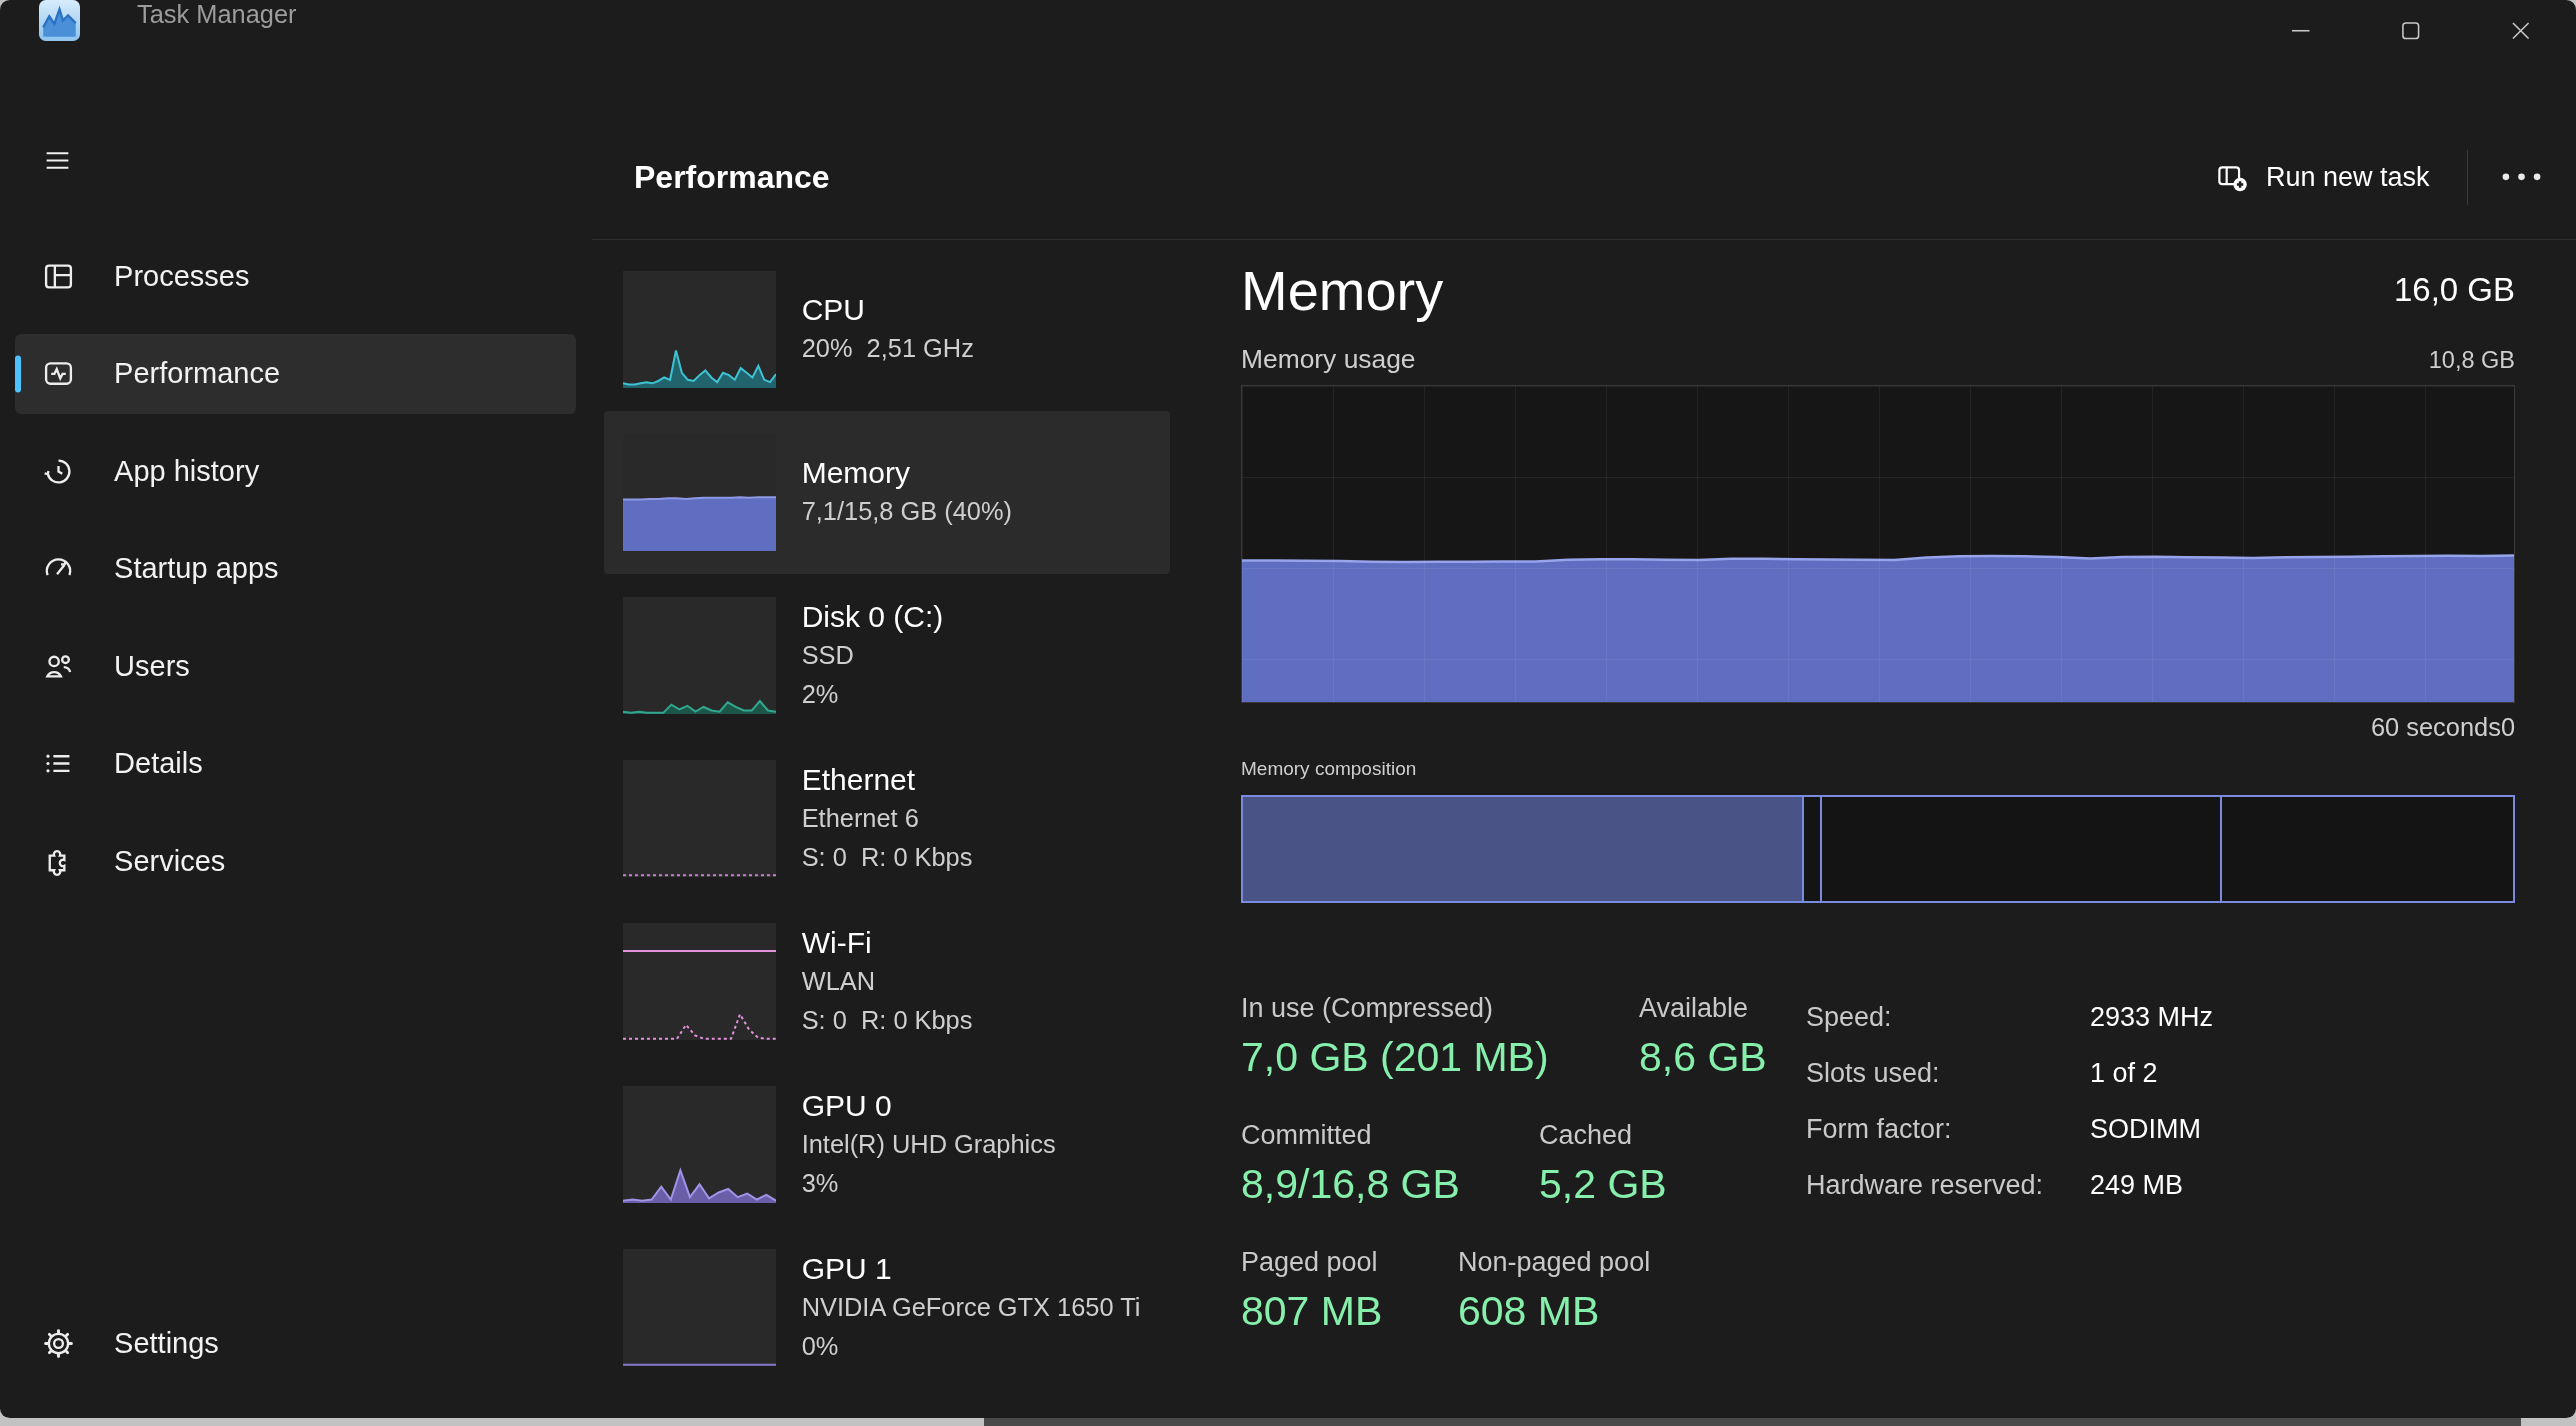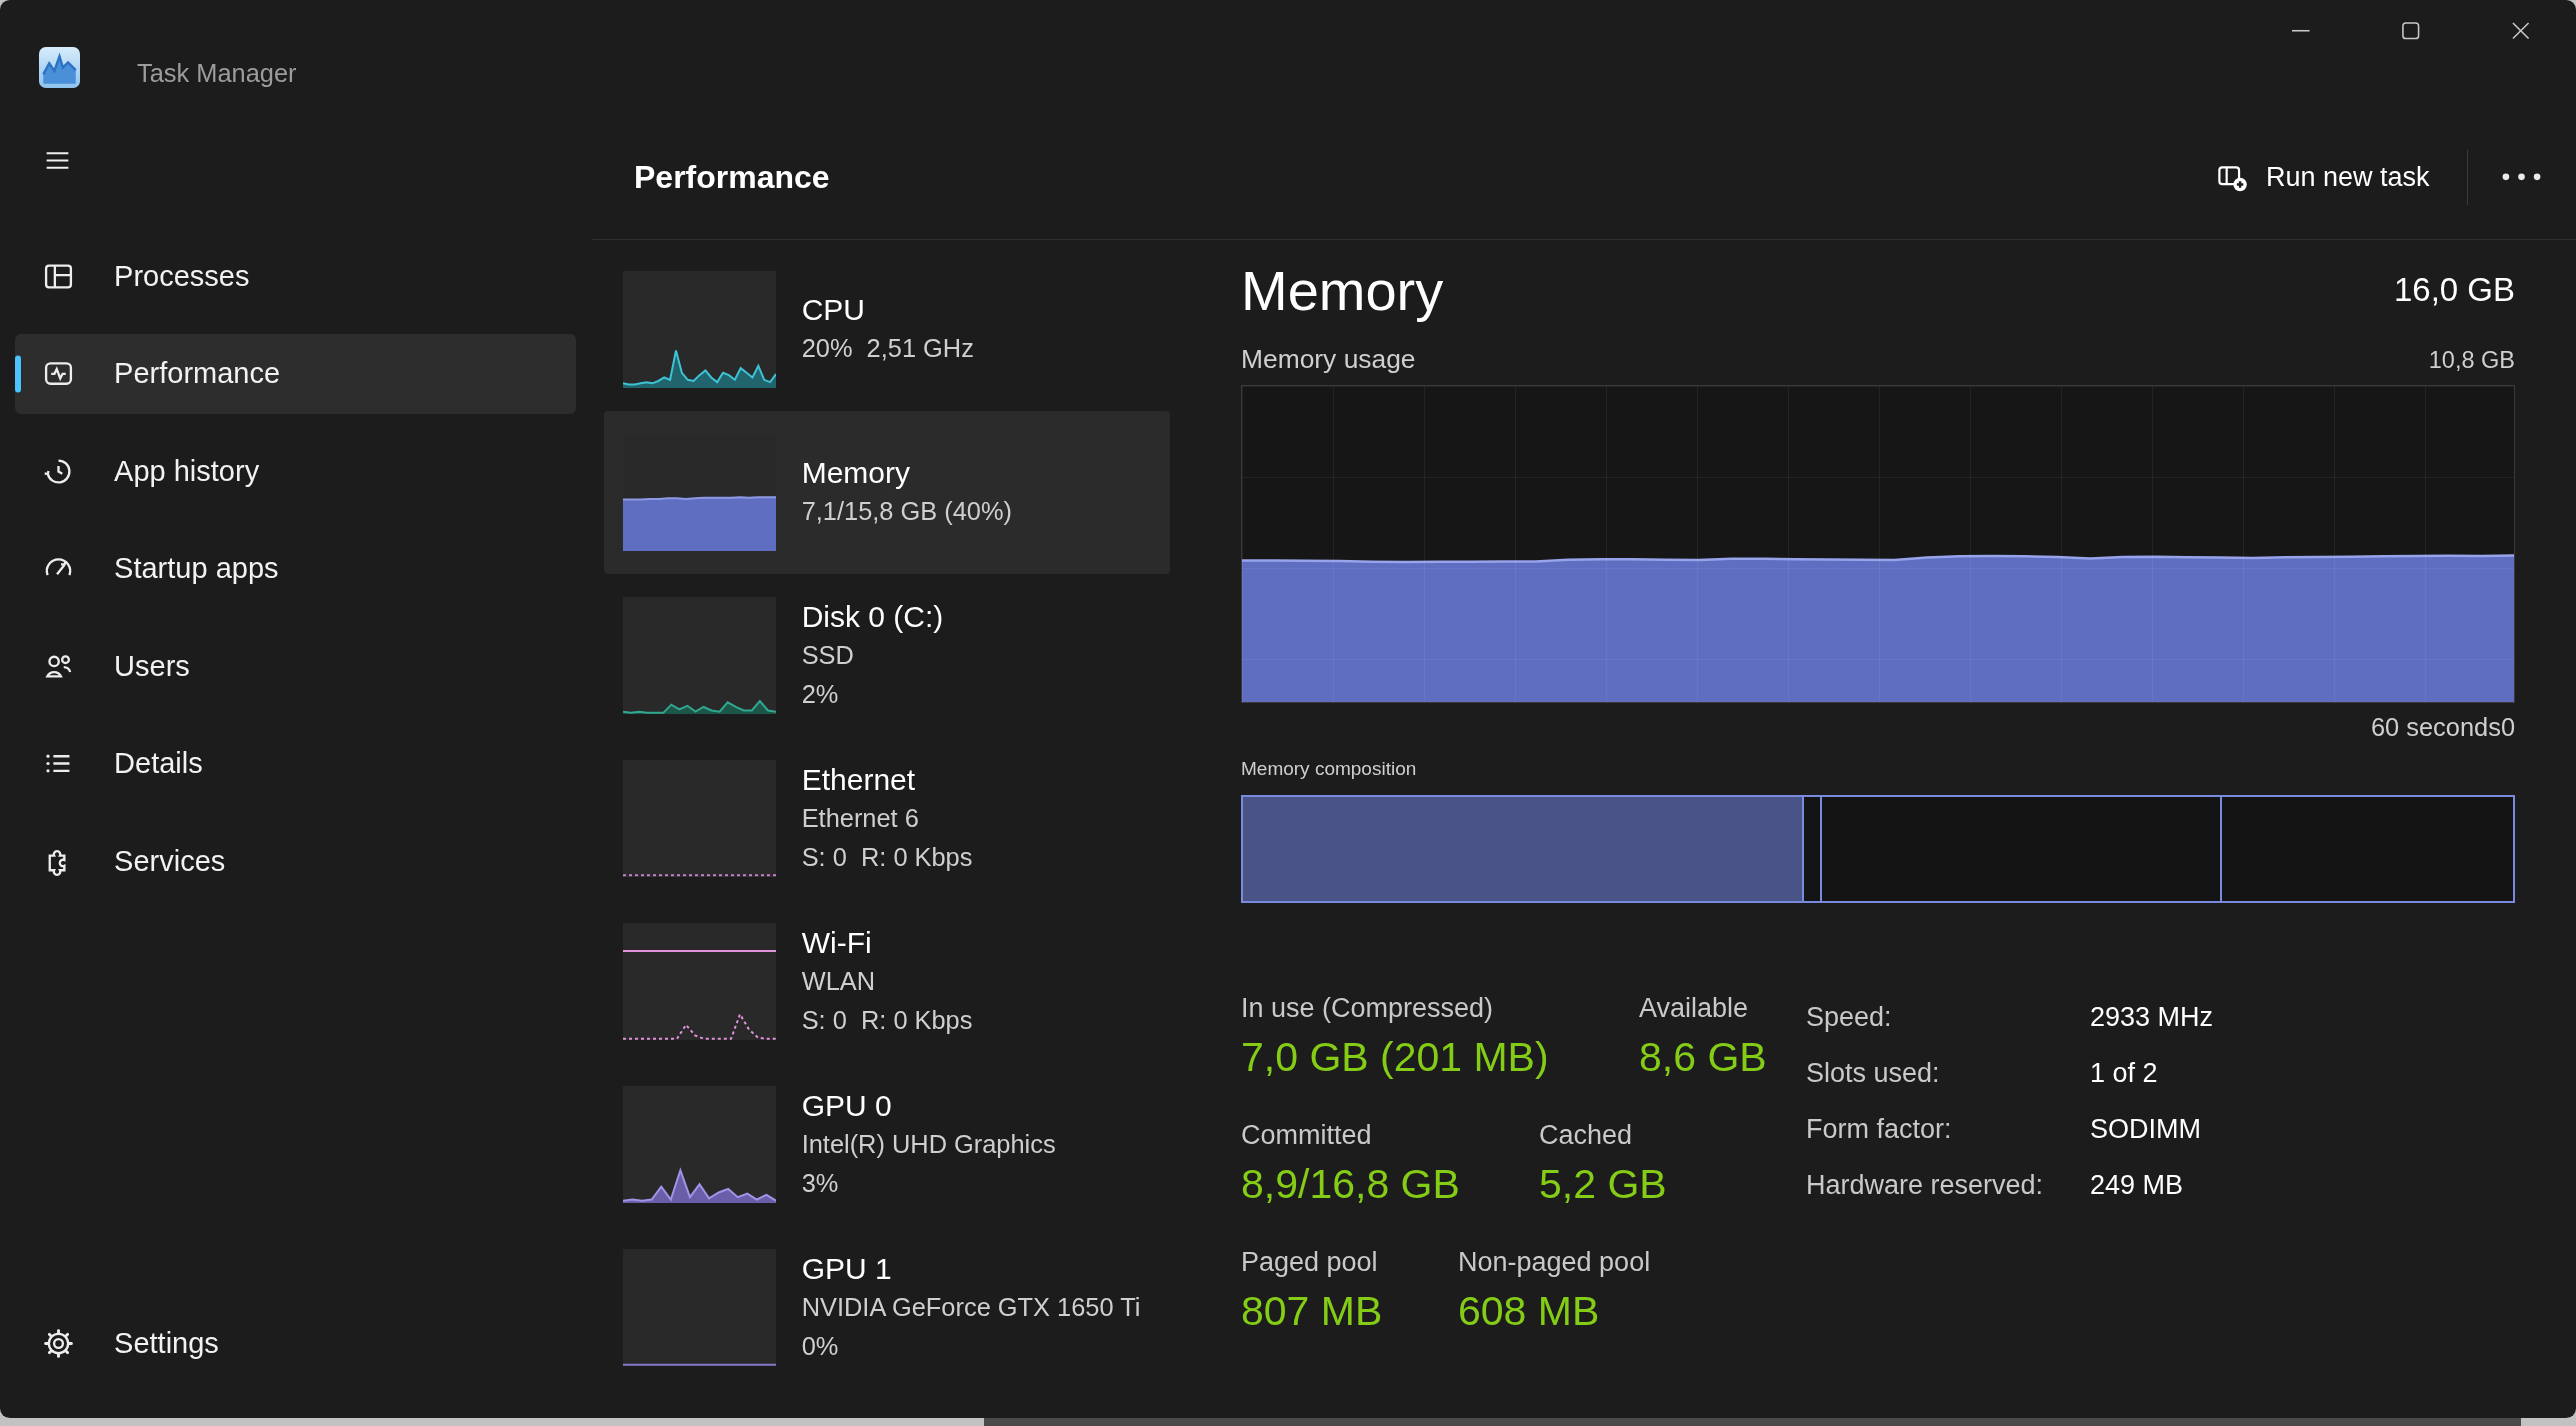--- a/index.html
+++ b/index.html
@@ -14,21 +14,21 @@
     --bg:#1c1c1c;--text:#ffffff;--text2:#cfcfcf;--text3:#c9c9c9;
     --accent:#4cc2ff;--divider:#2f2f2f;--thumb:#2b2b2b;
     --chart-bg:#161616;--chart-border:#3a3a3a;
     --comp-border:#7a8ade;--comp-fill:#495385;
   }
   .window{
     position:absolute;left:0;top:0;width:2576px;height:1418px;
     background:var(--bg);border-radius:9.8px;z-index:2;overflow:hidden;
   }
   
-  .titlebar{position:absolute;left:0;top:0;right:0;height:88px;display:flex;align-items:flex-end;padding-left:39px;}
+  .titlebar{position:absolute;left:0;top:0;right:0;height:88px;display:flex;align-items:flex-start;padding-left:39px;}
   .app-icon{width:41px;height:41px;display:block;}
   .tb-title{margin-left:57px;font-size:25.4px;color:#9c9c9c;}
   .win-controls{position:absolute;right:0;top:0;height:61px;display:flex;}
   .win-btn{width:110px;height:61px;background:transparent;border:none;display:flex;align-items:center;justify-content:center;color:#c8c8c8;cursor:default;padding:0;}
   
   .nav{position:absolute;left:0;top:88px;bottom:0;width:592px;display:flex;flex-direction:column;padding:0 15.7px 0 14.7px;box-sizing:border-box;}
   .hamburger{margin:49px 0 0 13.7px;width:59px;height:47px;background:transparent;border:none;color:#f0f0f0;display:flex;align-items:center;justify-content:center;border-radius:5.9px;}
   .nav-items{margin-top:52px;}
   .nav-item{position:relative;height:80px;margin-bottom:17.6px;display:flex;align-items:center;border-radius:5.9px;padding-left:25.4px;box-sizing:border-box;}
   .nav-item.selected{background:#2d2d2d;}
@@ -70,21 +70,21 @@
     background-size:91px 91px;}
   .chart-x{display:flex;justify-content:flex-end;margin-top:9.8px;font-size:25.4px;color:var(--text2);}
   .comp-label{margin-top:16px;font-size:19px;color:var(--text2);}
   .comp-bar{margin-top:15.7px;height:108px;border:2.9px solid var(--comp-border);background:#141414;display:flex;box-sizing:border-box;}
   .comp-seg{height:100%;box-sizing:border-box;}
   .comp-seg.filled{background:var(--comp-fill);}
   
   .stats{position:relative;margin-top:90px;height:372px;}
   .stat{position:absolute;}
   .stat .lbl{font-size:27px;color:var(--text3);}
-  .stat .val{font-size:41px;font-weight:300;color:#84cc16;margin-top:9.8px;}
+  .stat .val{font-size:41px;font-weight:300;color:#86efac;margin-top:9.8px;}
   .details-table{position:absolute;left:565px;top:9.8px;display:grid;grid-template-columns:284px auto;row-gap:27px;font-size:27px;line-height:29px;}
   .details-table .dlbl{color:var(--text3);}
   .details-table .dval{color:#fff;}
 </style>
 </head>
 <body>
 
 <div class="window">
 
   <div class="titlebar">

